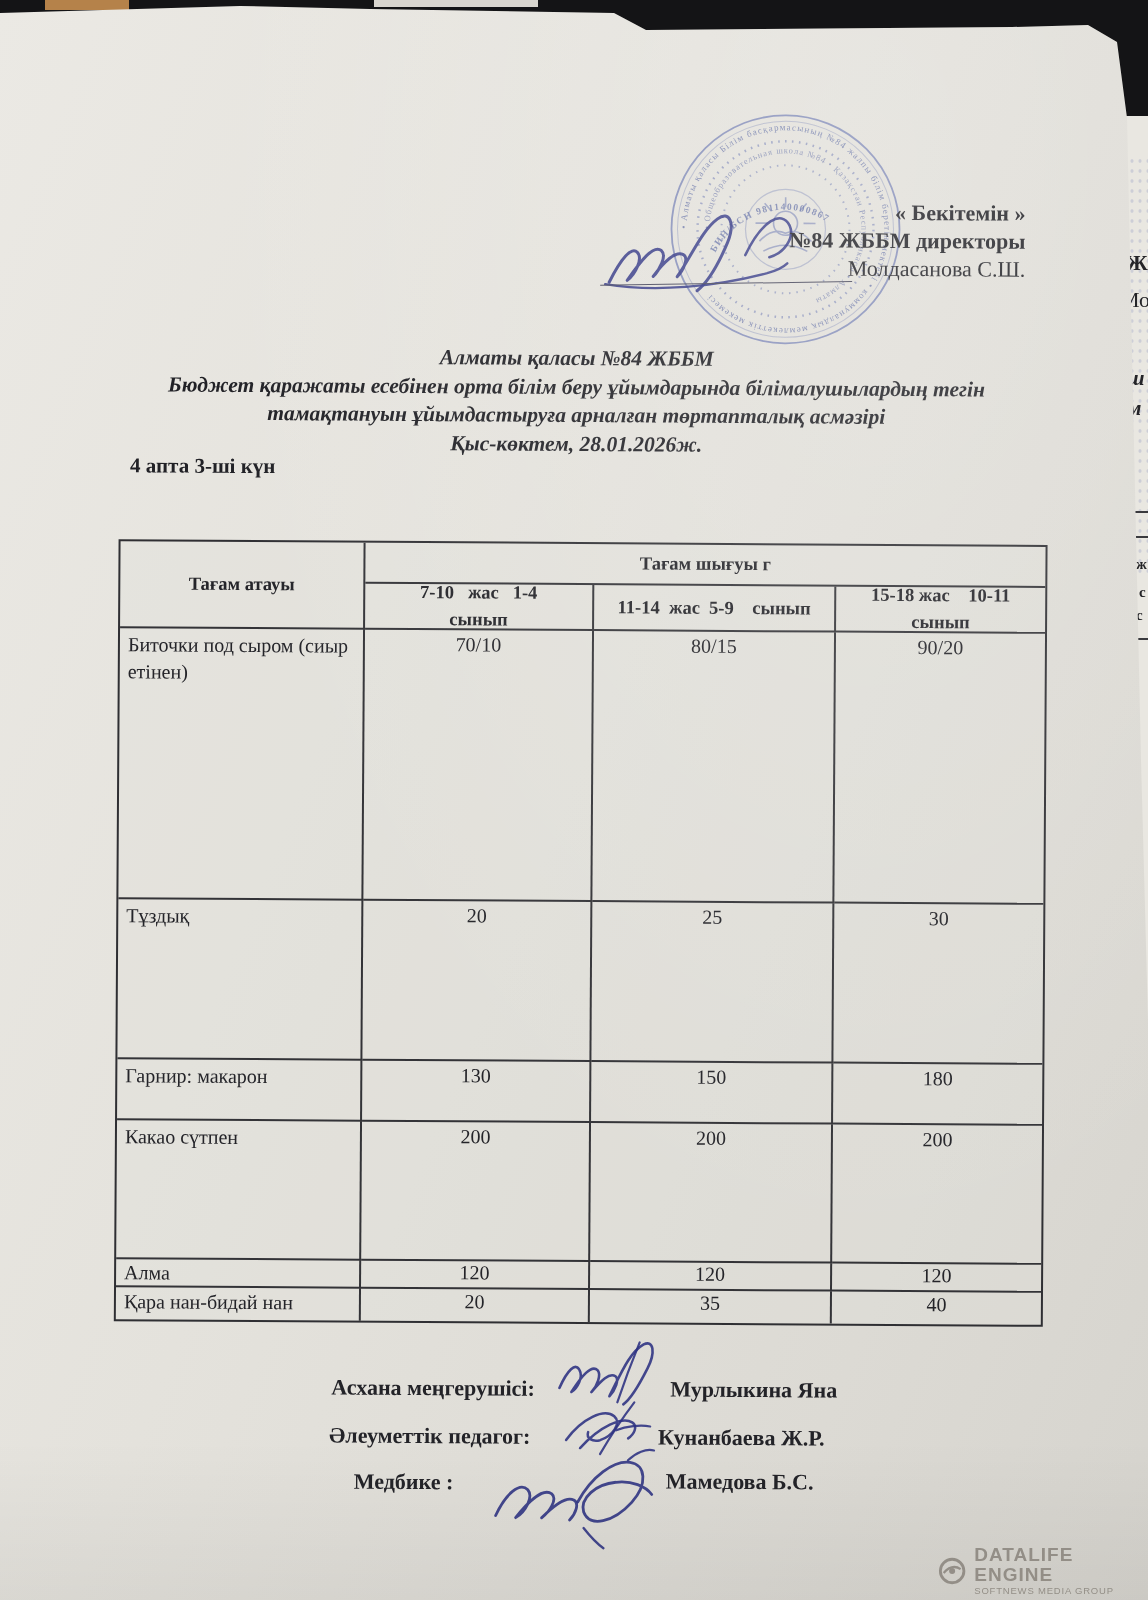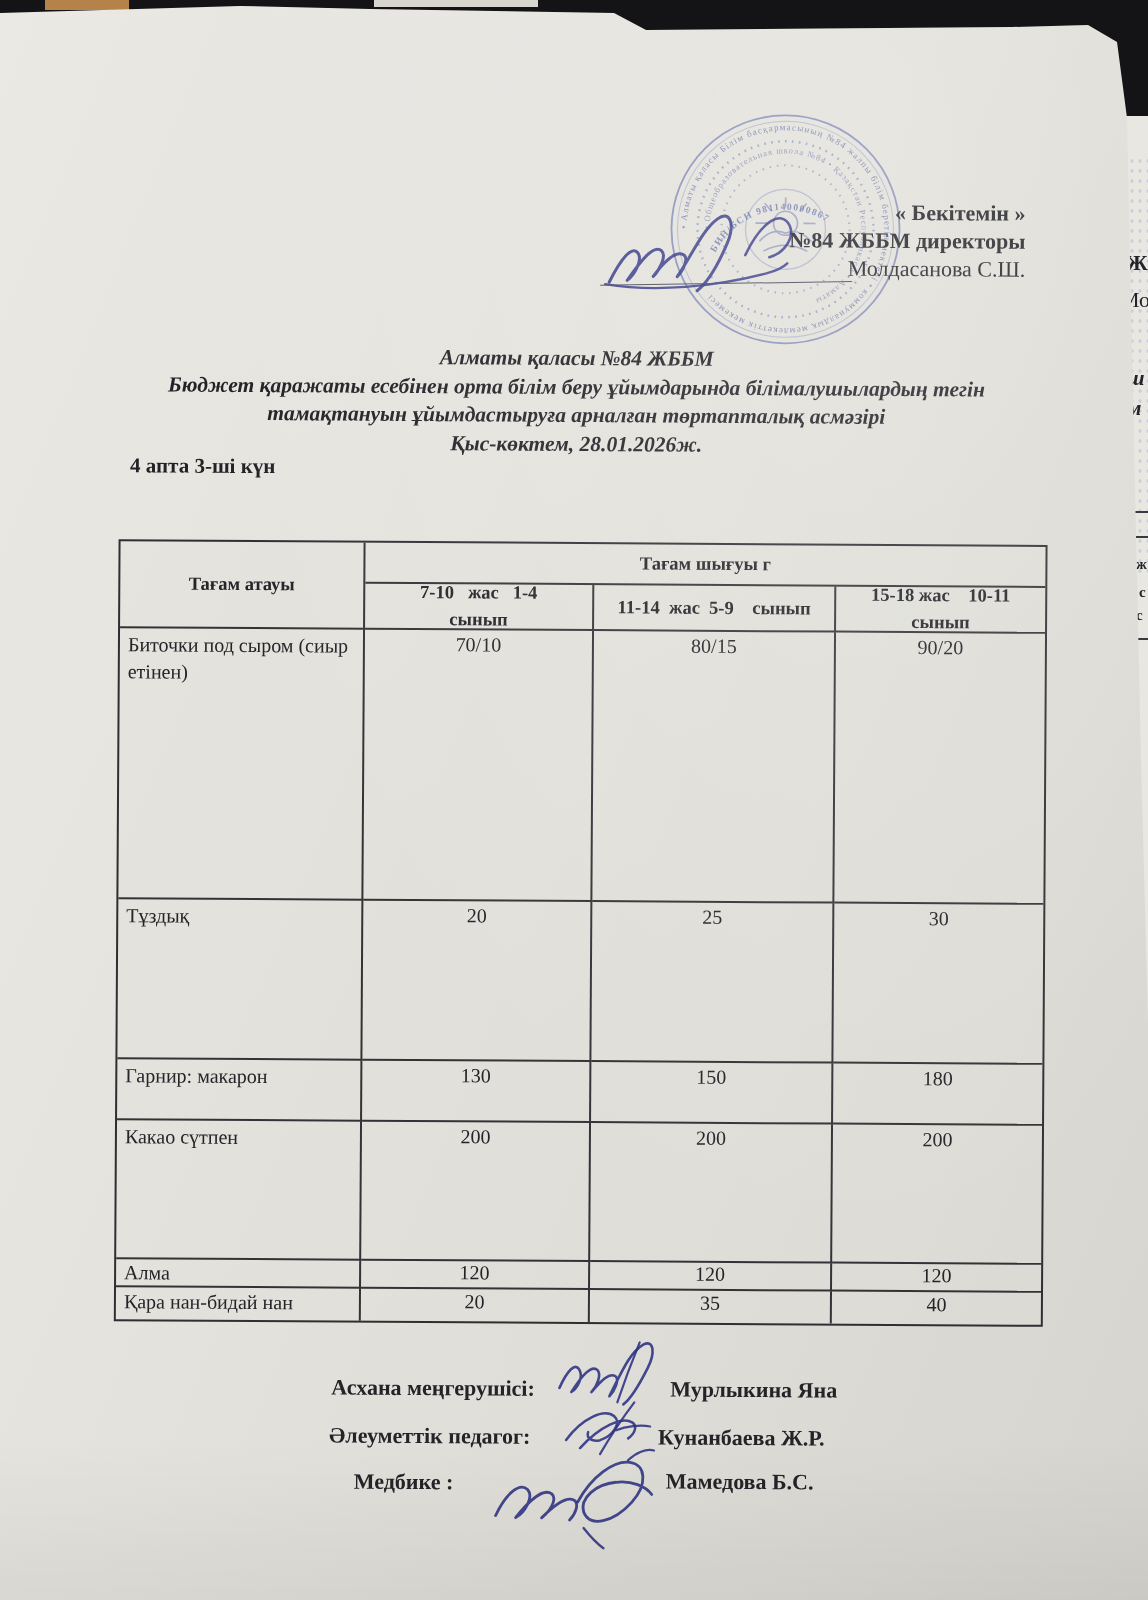--- a/index.html
+++ b/index.html
@@ -196,14 +196,25 @@
       <svg class="sig" style="left:492px;top:1432px;" width="175" height="118" viewBox="0 0 175 118">
         <path class="ink" stroke-width="2.8" d="M8,84 C18,62 32,50 40,58 C46,65 38,80 28,86 C42,68 56,56 64,62 C70,67 62,80 54,86 C66,74 78,64 86,68 C92,71 88,82 82,88"></path>
         <path class="ink" stroke-width="2.8" d="M90,70 C104,44 126,28 142,30 C158,32 160,52 144,70 C126,90 102,96 96,80 C92,66 108,52 128,50 C144,48 158,54 164,62"></path>
         <path class="ink" stroke-width="2.2" d="M140,28 C148,20 158,16 166,18"></path>
         <path class="ink" stroke-width="2.4" d="M96,96 C104,106 110,112 116,116"></path>
       </svg>
 
     </div>
   </div>
 
+  <div class="wm">
+    <svg width="30" height="30" viewBox="0 0 30 30">
+      <circle cx="15" cy="15" r="12.5" fill="none" stroke="#8d8880" stroke-width="3"></circle>
+      <circle cx="15" cy="15" r="3.2" fill="#8d8880"></circle>
+      <path d="M6,17 Q15,7 24,13" fill="none" stroke="#8d8880" stroke-width="2.4"></path>
+    </svg>
+    <div class="wm-text">
+      <div class="wm-title">DATALIFE ENGINE</div>
+      <div class="wm-sub">SOFTNEWS MEDIA GROUP</div>
+    </div>
+  </div>
 
 </div>
 
 </body></html>

